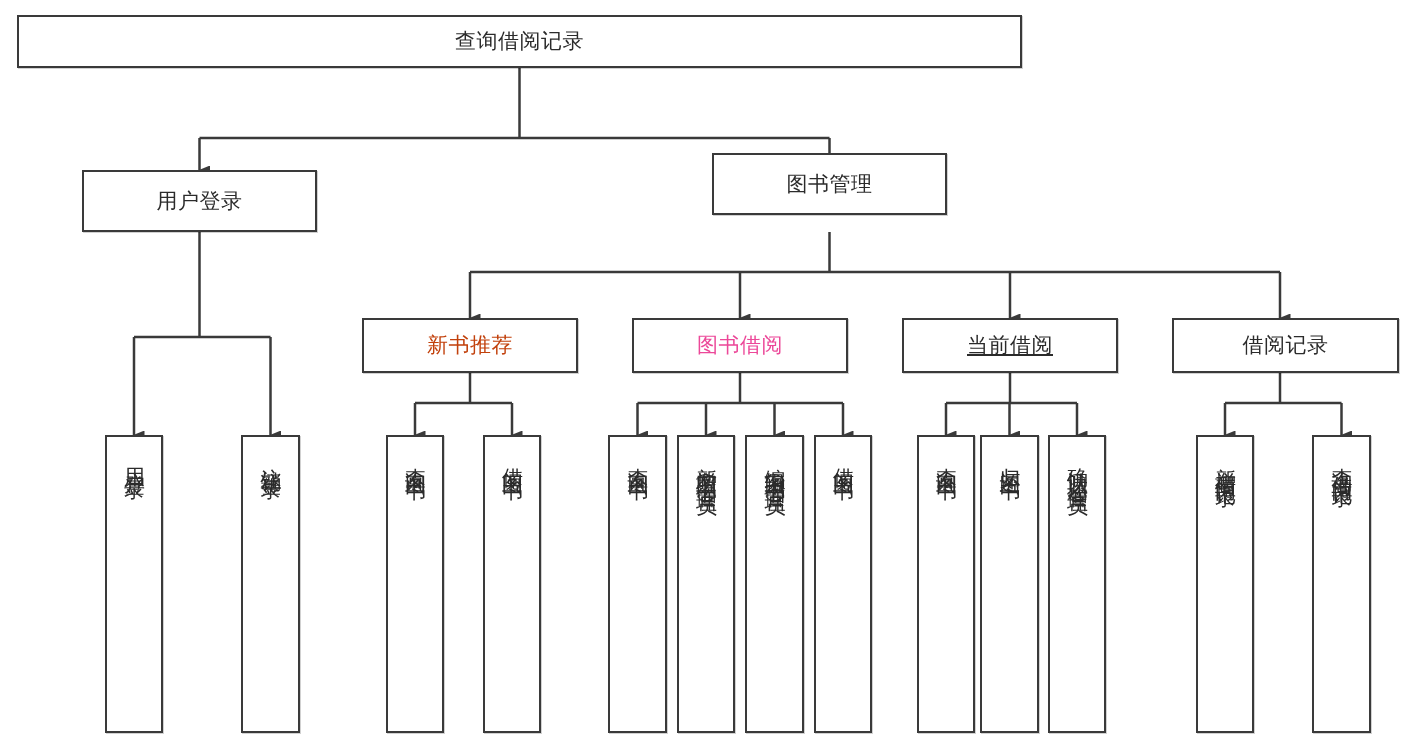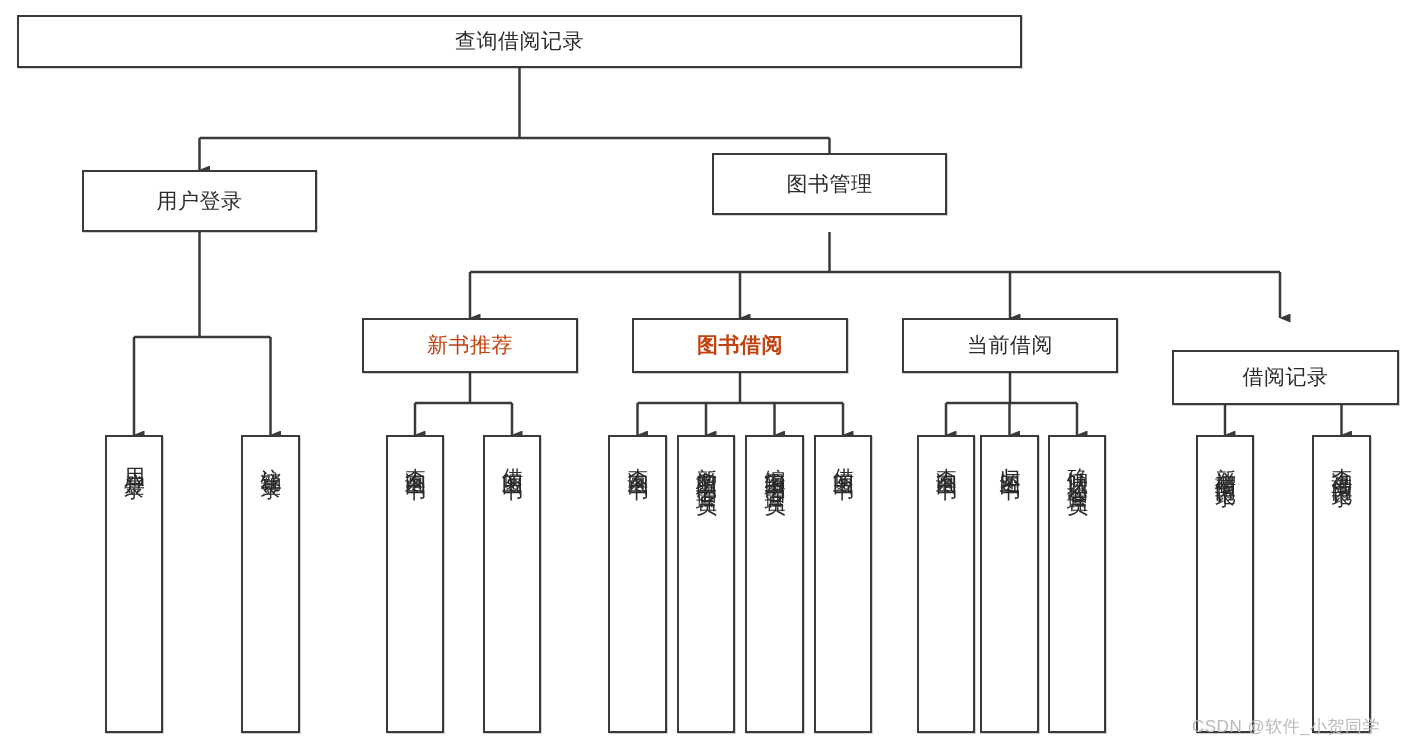--- a/index.html
+++ b/index.html
@@ -118,26 +118,26 @@
       <div class="node-box" style="left: 82px; top: 170px; width: 235px; height: 62px; border-color: rgb(58, 58, 58); background: rgb(255, 255, 255);">
         <span class="node-label" style="color: rgb(43, 43, 43);">用户登录</span>
       </div>
       <div class="node-box" style="left: 712px; top: 153px; width: 235px; height: 62px; border-color: rgb(58, 58, 58); background: rgb(255, 255, 255);">
         <span class="node-label" style="color: rgb(43, 43, 43);">图书管理</span>
       </div>
       <div class="node-box" style="left: 362px; top: 318px; width: 216px; height: 55px; border-color: rgb(58, 58, 58); background: rgb(255, 255, 255);">
         <span class="node-label" style="color: #c2410c;">新书推荐</span>
       </div>
       <div class="node-box" style="left: 632px; top: 318px; width: 216px; height: 55px; border-color: rgb(58, 58, 58); background: rgb(255, 255, 255);">
-        <span class="node-label" style="color: #c2410c; font-weight: bold;">图书借阅</span>
+        <span class="node-label" style="color: #ec4899;">图书借阅</span>
       </div>
       <div class="node-box" style="left: 902px; top: 318px; width: 216px; height: 55px; border-color: rgb(58, 58, 58); background: rgb(255, 255, 255);">
-        <span class="node-label" style="color: rgb(43, 43, 43);">当前借阅</span>
+        <span class="node-label" style="color: rgb(43, 43, 43); text-decoration: underline;">当前借阅</span>
       </div>
-      <div class="node-box" style="left: 1172px; top: 318px; width: 227px; height: 55px; border-color: rgb(58, 58, 58); background: rgb(255, 255, 255); margin-top: 32px;">
+      <div class="node-box" style="left: 1172px; top: 318px; width: 227px; height: 55px; border-color: rgb(58, 58, 58); background: rgb(255, 255, 255);">
         <span class="node-label" style="color: rgb(43, 43, 43);">借阅记录</span>
       </div>
       <div class="node-box vertical" style="left: 105px; top: 435px; width: 58px; height: 298px; border-color: rgb(58, 58, 58); background: rgb(255, 255, 255);">
         <span class="node-label" style="color: rgb(43, 43, 43);">用户登录</span>
       </div>
       <div class="node-box vertical" style="left: 241px; top: 435px; width: 59px; height: 298px; border-color: rgb(58, 58, 58); background: rgb(255, 255, 255);">
         <span class="node-label" style="color: rgb(43, 43, 43);">注销登录</span>
       </div>
       <div class="node-box vertical" style="left: 386px; top: 435px; width: 58px; height: 298px; border-color: rgb(58, 58, 58); background: rgb(255, 255, 255);">
         <span class="node-label" style="color: rgb(43, 43, 43);">查询图书</span>
@@ -167,15 +167,14 @@
         <span class="node-label" style="color: rgb(43, 43, 43);">确认归还（管理员）</span>
       </div>
       <div class="node-box vertical" style="left: 1196px; top: 435px; width: 58px; height: 298px; border-color: rgb(58, 58, 58); background: rgb(255, 255, 255);">
         <span class="node-label" style="color: rgb(43, 43, 43);">新增借阅记录</span>
       </div>
       <div class="node-box vertical" style="left: 1312px; top: 435px; width: 59px; height: 298px; border-color: rgb(58, 58, 58); background: rgb(255, 255, 255);">
         <span class="node-label" style="color: rgb(43, 43, 43);">查询借阅记录</span>
       </div>
     </div>
 
-  <div class="watermark" style="left: 1192px; top: 715px; color: rgb(185, 185, 185);">CSDN @软件_小贺同学</div>
 
 </div>
 
 </body></html>

